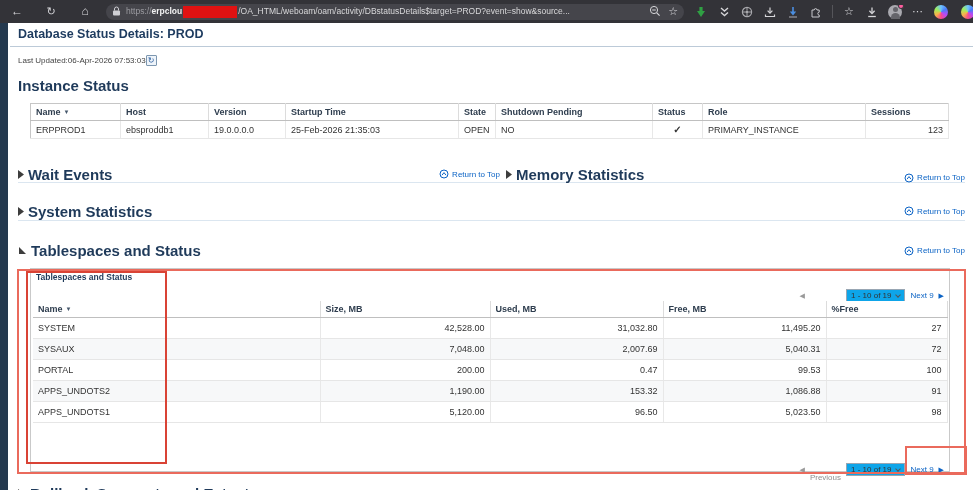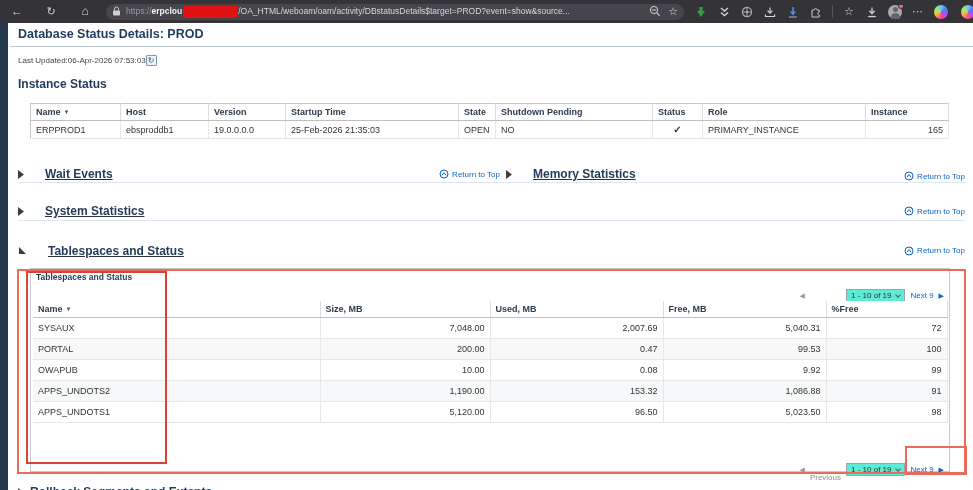--- a/index.html
+++ b/index.html
@@ -35,55 +35,55 @@
 
   
   .page { position:absolute; left:0; top:23px; width:973px; height:467px; background:#fff; overflow:hidden; }
   .left-strip { position:absolute; left:0; top:0; width:8px; height:467px; background:#24394e; }
 
   .page-title { position:absolute; left:10px; right:0; top:4px; padding:0 0 5px 8px;
     font-size:12.5px; font-weight:bold; color:#1d3b5f; border-bottom:1px solid #bccad8; }
   .last-updated { position:absolute; left:18px; top:32px; font-size:8px; color:#444; display:flex; align-items:center; }
   .refresh-chip { display:inline-flex; align-items:center; justify-content:center; width:11px; height:11px;
     border:1px solid #7d97b0; background:#eef4fa; color:#2a5d9e; font-size:8px; border-radius:1px; }
-  .h2 { font-size:12px; font-weight:bold; color:#1f3a5a; }
+  .h2 { font-size:15px; font-weight:bold; color:#1f3a5a; }
   .h2-instance { position:absolute; left:18px; top:54px; }
 
   
   table.grid { border-collapse:collapse; table-layout:fixed; background:#fff; font-size:9px; }
   .instance-table { position:absolute; left:30px; top:80px; width:918px; border:1px solid #c6c6c6; }
   table.grid th { font-weight:bold; color:#2e3d4e; text-align:left; padding:3px 5px;
     border-bottom:1px solid #bfbfbf; border-right:1px solid #dcdcdc; background:#fff; white-space:nowrap; overflow:hidden; }
   table.grid td { padding:3px 5px; border-bottom:1px solid #e6e6e6; border-right:1px solid #e8e8e8;
     white-space:nowrap; overflow:hidden; color:#333; }
   table.grid tr:nth-child(even) td { background:#f7f8f9; }
   td.check { text-align:center; color:#17a317; font-weight:bold; font-size:10px; }
   td.sessions { text-align:right; color:#0b63c5; }
   .sort-ic { font-size:6px; color:#46586c; margin-left:3px; vertical-align:1px; }
 
   
   .sec-row { position:absolute; left:18px; right:8px; display:flex; align-items:center; border-bottom:1px solid #dbe6f0; }
-  .sec-left { display:flex; align-items:center; gap:21px;text-decoration:underline; }
+  .sec-left { display:flex; align-items:center; gap:4px; }
   .tri-c { display:inline-flex; }
   .rtt { display:inline-flex; align-items:center; gap:3px; font-size:8px; color:#0b63c5; white-space:nowrap; }
   .half { width:482px; display:flex; justify-content:space-between; align-items:center; }
   .half2 { flex:1; margin-left:6px; display:flex; justify-content:space-between; align-items:flex-end; }
 
   
   .ts-block { position:absolute; left:30px; top:245px; width:920px; height:204px; border:1px solid #c9c9c9; background:#fff; }
   .ts-sub { position:absolute; left:5px; top:3px; font-size:8.5px; font-weight:bold; color:#1f3a5a; }
   .pager { display:flex; align-items:center; gap:5px; font-size:8px; }
   .pager-top { position:absolute; right:5px; top:14px; }
   .pager-bottom { position:absolute; right:5px; top:188px; }
   .pager .tri { font-size:7px; }
   .pager .tri.gray { color:#9a9a9a; }
   .pager .tri.blue { color:#0b63c5; }
   .pager .prev { color:#8f8f8f;margin-top:16px; }
   .pager .next { color:#0b63c5; }
-  .range-select { display:inline-flex; align-items:center; border:1px solid #98a6b3; background:#5eead4;
+  .range-select { display:inline-flex; align-items:center; border:1px solid #98a6b3; background:#0ea5e9;
     padding:1px 4px; height:13px; color:#333; }
   .chev { display:inline-block; width:4px; height:4px; border-right:1px solid #555; border-bottom:1px solid #555;
     transform:rotate(45deg); margin-left:5px; margin-top:-2px; }
   .ts-table { position:absolute; left:2px; top:32px; width:914px; }
   .ts-table th { padding:2px 5px; }
   .ts-table td { padding:0 5px; height:14px; line-height:14px; }
   .ts-table td.num { text-align:right; }
 
   .rollback-h { position:absolute; left:18px; top:462px; display:flex; align-items:center; gap:6px; }
 
@@ -214,34 +214,34 @@
     <thead>
       <tr>
         <th><span>Name</span><span class="sort-ic">▼</span></th>
         <th>Host</th>
         <th>Version</th>
         <th>Startup Time</th>
         <th>State</th>
         <th>Shutdown Pending</th>
         <th>Status</th>
         <th>Role</th>
-        <th>Instance</th>
+        <th>Sessions</th>
       </tr>
     </thead>
     <tbody>
         <tr>
           <td>ERPPROD1</td>
           <td>ebsproddb1</td>
           <td>19.0.0.0.0</td>
           <td>25-Feb-2026 21:35:03</td>
           <td>OPEN</td>
           <td>NO</td>
           <td class="check">✓</td>
           <td>PRIMARY_INSTANCE</td>
-          <td class="sessions">165</td>
+          <td class="sessions">123</td>
         </tr>
       </tbody>
   </table>
 
   <div class="sec-row" style="top:143px; height:17px;">
     <div class="half">
       <span class="sec-left">
         <span class="tri-c">
             <svg width="6" height="9">
               <polygon points="0,0 6,4.5 0,9" fill="#3d3d3d"></polygon>
@@ -338,39 +338,39 @@
         <tr>
           <th><span>Name</span><span class="sort-ic">▼</span></th>
           <th>Size, MB</th>
           <th>Used, MB</th>
           <th>Free, MB</th>
           <th>%Free</th>
         </tr>
       </thead>
       <tbody>
           <tr>
+            <td>SYSTEM</td>
+            <td class="num">42,528.00</td>
+            <td class="num">31,032.80</td>
+            <td class="num">11,495.20</td>
+            <td class="num">27</td>
+          </tr>
+          <tr>
             <td>SYSAUX</td>
             <td class="num">7,048.00</td>
             <td class="num">2,007.69</td>
             <td class="num">5,040.31</td>
             <td class="num">72</td>
           </tr>
           <tr>
             <td>PORTAL</td>
             <td class="num">200.00</td>
             <td class="num">0.47</td>
             <td class="num">99.53</td>
             <td class="num">100</td>
-          </tr>
-          <tr>
-            <td>OWAPUB</td>
-            <td class="num">10.00</td>
-            <td class="num">0.08</td>
-            <td class="num">9.92</td>
-            <td class="num">99</td>
           </tr>
           <tr>
             <td>APPS_UNDOTS2</td>
             <td class="num">1,190.00</td>
             <td class="num">153.32</td>
             <td class="num">1,086.88</td>
             <td class="num">91</td>
           </tr>
           <tr>
             <td>APPS_UNDOTS1</td>

